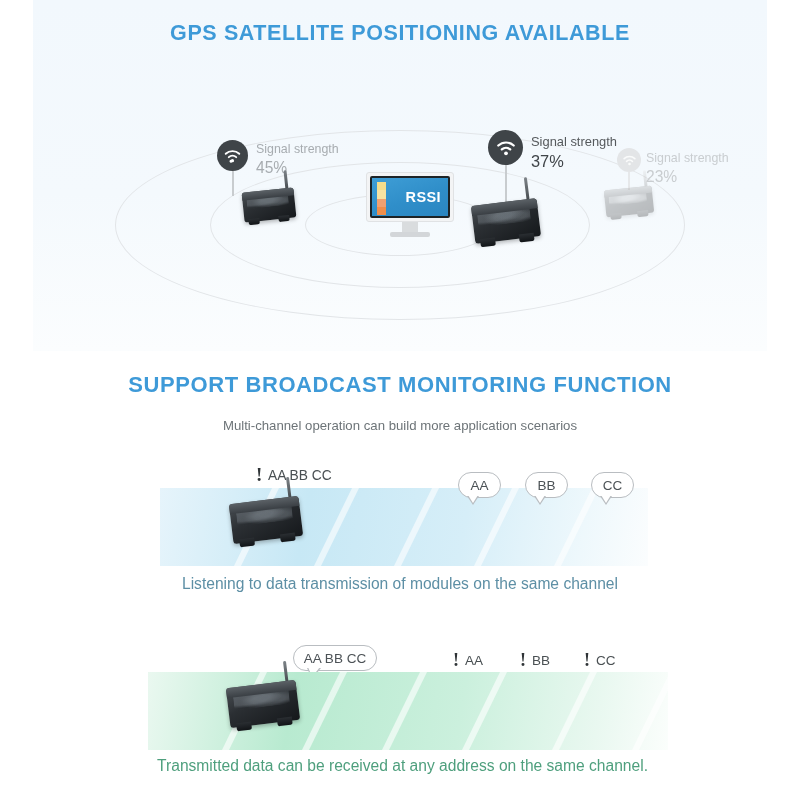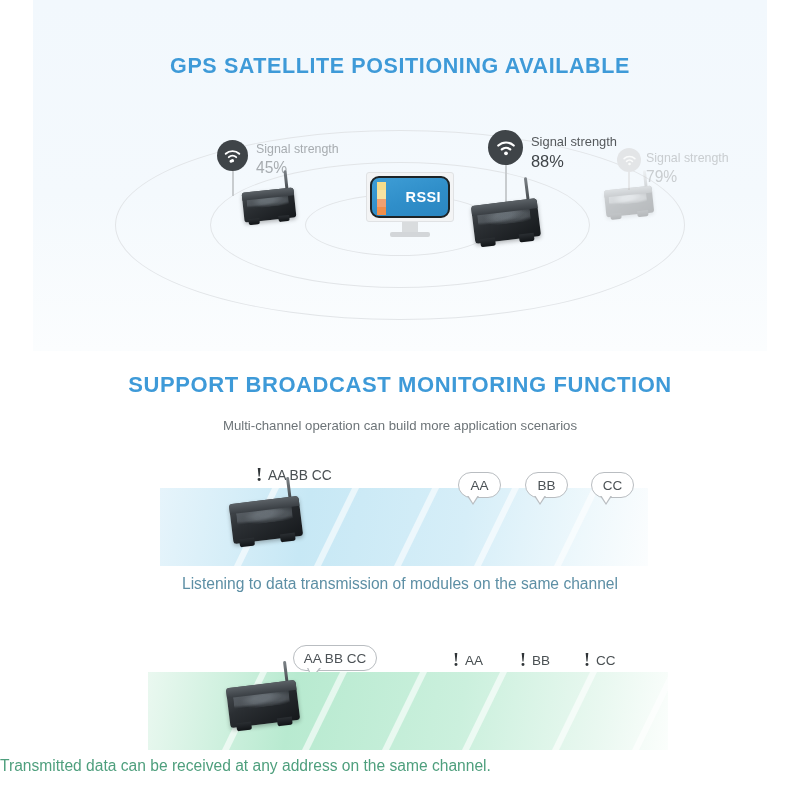--- a/index.html
+++ b/index.html
@@ -13,21 +13,21 @@
 
   
   #gps-section {
     position: absolute; left: 33px; top: 0; width: 734px; height: 351px;
     background: linear-gradient(180deg,#f2f8fd 0%,#f4f9fd 55%,#fbfdfe 100%);
   }
   .sec-title {
     text-align: center; color: #3e9ad8; font-weight: bold;
     letter-spacing: .6px;
   }
-  #gps-title { position: absolute; left: 0; top: 21px; width: 734px; font-size: 21.5px; margin-top: 33px; }
+  #gps-title { position: absolute; left: 0; top: 21px; width: 734px; font-size: 21.5px; }
   #gps-sub {
     position: absolute; left: 40px; top: 55px; width: 654px;
     text-align: center; color: #6d7478; font-size: 13.2px; line-height: 20px;
   }
 
   
   #rings { position: absolute; left: 0; top: 130px; width: 734px; height: 190px; }
   .ring {
     position: absolute; border: 1px solid #e2e5e8; border-radius: 50%;
     left: 50%; top: 50%; transform: translate(-50%,-50%);
@@ -87,21 +87,21 @@
 
   
   #monitor { position: absolute; left: 333px; top: 172px; width: 88px; height: 68px; }
   #mon-frame {
     position:absolute; left:0; top:0; width:88px; height:50px;
     background:#f3f4f5; border:1px solid #e0e2e4; border-radius:3px; padding:3px;
   }
   #mon-screen {
     width:100%; height:100%;
     background: linear-gradient(160deg,#3f9ed6 0%,#2f8ec9 55%,#2b86c1 100%);
-    border:2px solid #1d2326; border-radius:9px; position:relative;
+    border:2px solid #1d2326; border-radius:2px; position:relative;
   }
   #rssi-text {
     position:absolute; right:7px; top:50%; transform:translateY(-50%);
     color:#ffffff; font-size:14.5px; font-weight:600; letter-spacing:.4px;
   }
   #rssi-bars { position:absolute; left:5px; top:4px; width:9px; height:33px; }
   #rssi-bars i { display:block; width:100%; height:25%; }
   #rssi-bars i:nth-child(1){ background:#f5dd8c; }
   #rssi-bars i:nth-child(2){ background:#f7e2a2; }
   #rssi-bars i:nth-child(3){ background:#f0a070; }
@@ -142,21 +142,21 @@
     position:absolute; font-weight:bold; color:#2f3437;
     font-family:"Liberation Serif", serif;
   }
   .tag { position:absolute; white-space:nowrap; color:#4a5053; }
 
   #cap-blue {
     position:absolute; left:0; top:575px; width:800px; text-align:center;
     color:#5d8fa5; font-size:15.6px;
   }
   #cap-green {
-    position:absolute; left:0; top:757px; width:648px; text-align:left;
+    position:absolute; left:0; top:757px; width:648px; text-align:right;
     color:#4e9f7d; font-size:15.6px;
   }
 </style>
 </head>
 <body>
 
 <div id="page">
 
   <section id="gps-section">
 
@@ -209,41 +209,41 @@
     <div class="wifi-badge dark" style="left:455px; top:130px; width:35px; height:35px;">
       <svg width="22" height="17" viewBox="0 0 24 19">
         <circle cx="12" cy="16" r="2.1" fill="#fff"></circle>
         <path d="M7.3 11.6a7 7 0 019.4 0" stroke="#fff" stroke-width="2.5" fill="none" stroke-linecap="round"></path>
         <path d="M3.4 7.3a12.6 12.6 0 0117.2 0" stroke="#fff" stroke-width="2.5" fill="none" stroke-linecap="round"></path>
       </svg>
     </div>
     <div class="stem" style="left:472px; top:165px; height:38px;"></div>
     <div class="sig-label mid" style="left:498px; top:134px;">
       <span class="nm">Signal strength</span>
-      <span class="pc">88%</span>
+      <span class="pc">37%</span>
     </div>
     <div class="module" style="left:440px; top:202px; width:66px; height:38px; transform: rotate(-7deg);">
       <div class="mod-ant" style="left:56px; top:-22px; height:26px;"></div>
       <div class="mod-body"></div>
       <div class="mod-top"></div>
       <div class="mod-foot" style="left:5px;"></div>
       <div class="mod-foot" style="left:44px;"></div>
     </div>
 
     <div class="wifi-badge faint" style="left:584px; top:148px; width:24px; height:24px;">
       <svg width="15" height="12" viewBox="0 0 24 19">
         <circle cx="12" cy="16" r="2" fill="#fafbfb"></circle>
         <path d="M7.3 11.6a7 7 0 019.4 0" stroke="#fafbfb" stroke-width="2.6" fill="none" stroke-linecap="round"></path>
         <path d="M3.4 7.3a12.6 12.6 0 0117.2 0" stroke="#fafbfb" stroke-width="2.6" fill="none" stroke-linecap="round"></path>
       </svg>
     </div>
     <div class="stem" style="left:595px; top:172px; height:18px; background:#e6e8ea;"></div>
     <div class="sig-label right" style="left:613px; top:151px;">
       <span class="nm">Signal strength</span>
-      <span class="pc">79%</span>
+      <span class="pc">23%</span>
     </div>
     <div class="module faded" style="left:572px; top:188px; width:48px; height:27px; transform: rotate(-6deg);">
       <div class="mod-ant" style="left:41px; top:-16px; height:20px;"></div>
       <div class="mod-body"></div>
       <div class="mod-top"></div>
       <div class="mod-foot" style="left:4px;"></div>
       <div class="mod-foot" style="left:31px;"></div>
     </div>
   </section>
 

